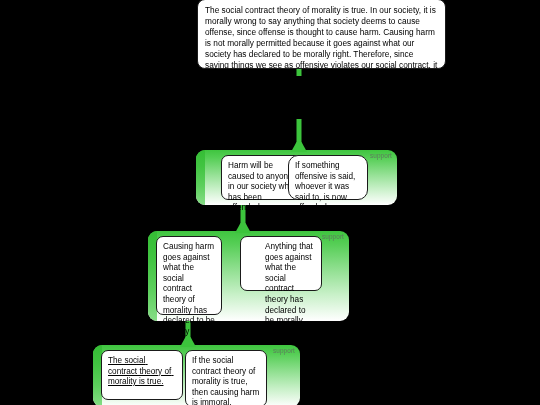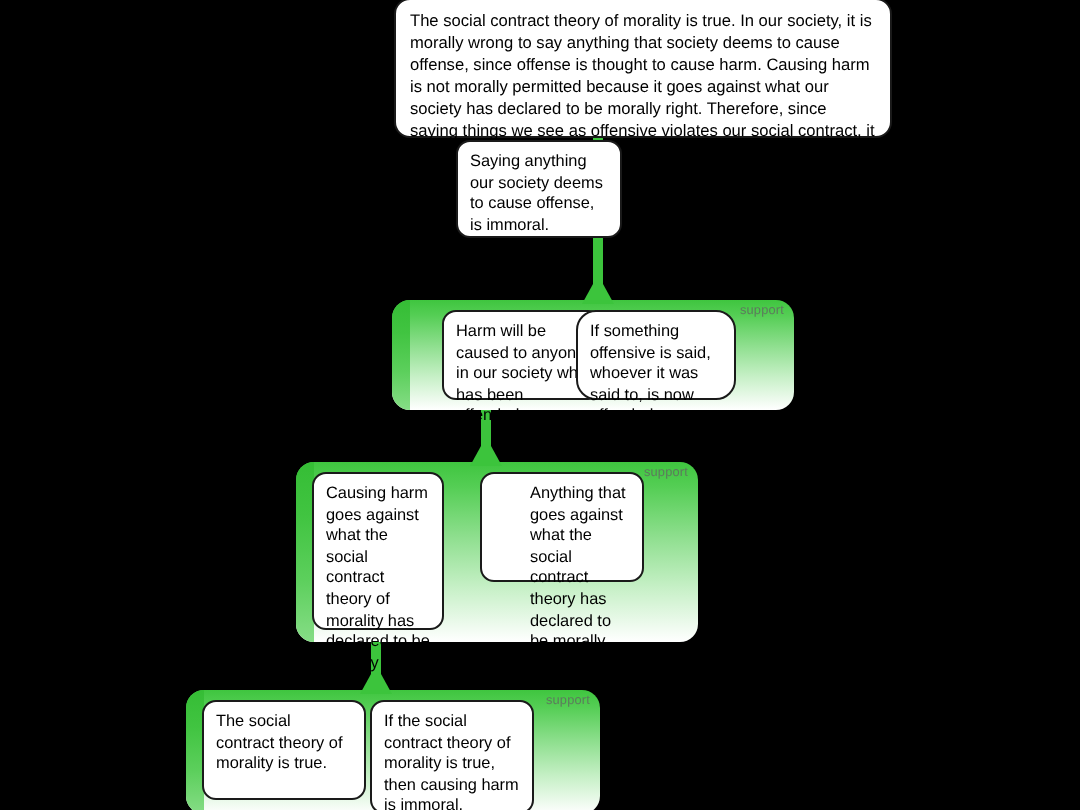--- a/index.html
+++ b/index.html
@@ -82,21 +82,20 @@
 <div id="canvas">
 
   <div class="node root" style="left:197px; top:-1px; width:249px; height:70px;">The social contract theory of morality is true. In our society, it is morally wrong to say anything that society deems to cause offense, since offense is thought to cause harm. Causing harm is not morally permitted because it goes against what our society has declared to be morally right. Therefore, since saying things we see as offensive violates our social contract, it is immoral.</div>
 
   <div class="connector" style="left:290px; top:68px; width:18px; height:8px;">
     <svg width="18" height="8" viewBox="0 0 18 8">
       <rect x="6.5" y="0" width="5" height="8" fill="#3cc43c"></rect>
     </svg>
   </div>
 
-  <div class="node" style="left:228px; top:70px; width:83px; height:49px;">Saying anything our society deems to cause offense,  is immoral.</div>
 
   <div class="connector" style="left:288px; top:119px; width:22px; height:33px;">
     <svg width="22" height="33" viewBox="0 0 22 33">
       <rect x="8.5" y="0" width="5" height="26" fill="#3cc43c"></rect>
       <path d="M11 33 L3 33 L8.5 23 L13.5 23 L19 33 Z" fill="#3cc43c"></path>
     </svg>
   </div>
 
   <div class="group" style="left:196px; top:150px; width:201px; height:55px;">
     <span class="group-label">support</span>
@@ -120,16 +119,16 @@
   <div class="connector" style="left:177px; top:321px; width:22px; height:26px;">
     <svg width="22" height="26" viewBox="0 0 22 26">
       <rect x="8.5" y="0" width="5" height="19" fill="#3cc43c"></rect>
       <path d="M11 26 L3 26 L8.5 16 L13.5 16 L19 26 Z" fill="#3cc43c"></path>
     </svg>
   </div>
 
   <div class="group" style="left:93px; top:345px; width:207px; height:62px;">
     <span class="group-label">support</span>
   </div>
-  <div class="node" style="left:101px; top:350px; width:82px; height:50px;">The social contract theory of morality is true.</div>
+  <div class="node" style="left:101px; top:350px; width:82px; height:50px;text-decoration:underline;">The social contract theory of morality is true.</div>
   <div class="node" style="left:185px; top:350px; width:82px; height:57px;">If the social contract theory of morality is true, then causing harm is immoral.</div>
 
 </div>
 
 </body></html>

